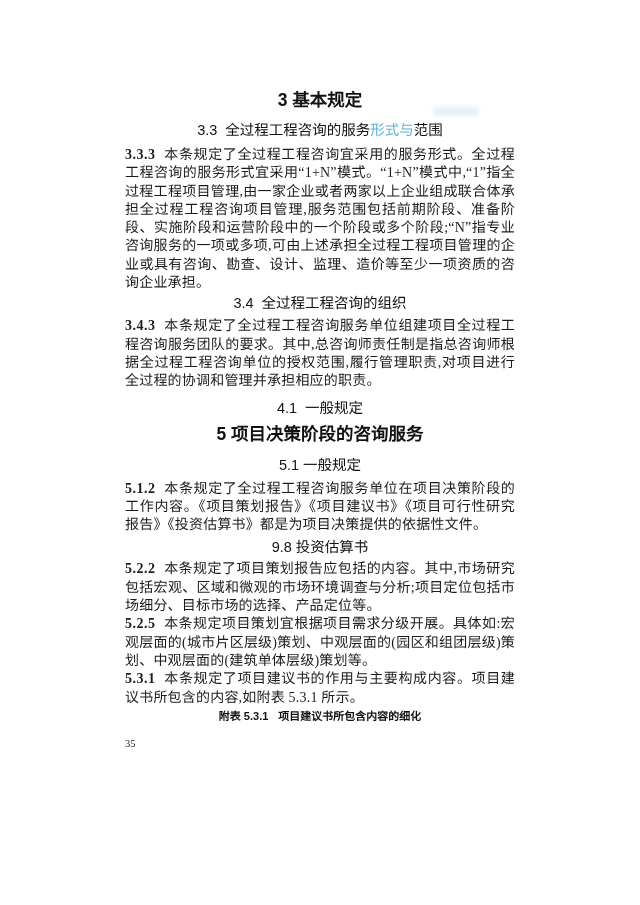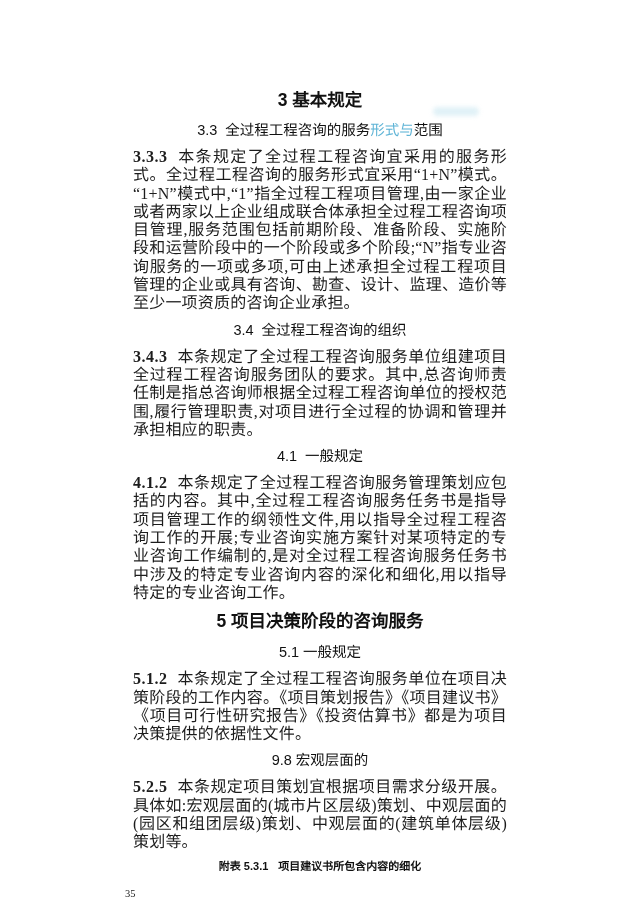--- a/index.html
+++ b/index.html
@@ -41,23 +41,23 @@
     line-height: 19px;
     font-weight: normal;
     text-align: center;
     margin: 0;
     color: #111;
   }
   h2 .snum { margin-right: 0.55em; }
   h2.tight .snum { margin-right: 0.28em; }
   .hl { color: #5fb4d6; }
   p.clause {
-    font-size: 16px;
+    font-size: 14px;
     line-height: 18.3px;
-    margin: 8px;
+    margin: 0;
     text-align: justify;
     text-justify: inter-ideograph;
     letter-spacing: 0.2px;
   }
   p.clause .pnum {
     font-weight: bold;
     margin-right: 0.6em;
     letter-spacing: 0.5px;
   }
   
@@ -109,44 +109,47 @@
 
   <p class="clause">
     <span class="pnum">3.4.3</span><span>本条规定了全过程工程咨询服务单位组建项目全过程工程咨询服务团队的要求。其中,总咨询师责任制是指总咨询师根据全过程工程咨询单位的授权范围,履行管理职责,对项目进行全过程的协调和管理并承担相应的职责。</span>
   </p>
 
 
   <h2 class="section" id="s41">
     <span class="snum">4.1</span><span>一般规定</span>
   </h2>
 
-  <p class="clause">
-    <span class="pnum">4.1.2</span><span>本条规定了全过程工程咨询服务管理策划应包括的内容。其中,全过程工程咨询服务任务书是指导项目管理工作的纲领性文件,用以指导全过程工程咨询工作的开展;专业咨询实施方案针对某项特定的专业咨询工作编制的,是对全过程工程咨询服务任务书中涉及的特定专业咨询内容的深化和细化,用以指导特定的专业咨询工作。</span>
-  </p>
 
   <h1 class="chapter" id="ch5-title">5 项目决策阶段的咨询服务</h1>
 
   <h2 class="section tight" id="s51">
     <span class="snum">5.1</span><span>一般规定</span>
   </h2>
 
   <p class="clause">
     <span class="pnum">5.1.2</span><span>本条规定了全过程工程咨询服务单位在项目决策阶段的工作内容。《项目策划报告》《项目建议书》《项目可行性研究报告》《投资估算书》都是为项目决策提供的依据性文件。</span>
   </p>
 
   <h2 class="section tight" id="s52">
-    <span class="snum">9.8</span><span>宏观层面的</span>
+    <span class="snum">9.8</span><span>投资估算书</span>
   </h2>
 
+  <p class="clause">
+    <span class="pnum">5.2.2</span><span>本条规定了项目策划报告应包括的内容。其中,市场研究包括宏观、区域和微观的市场环境调查与分析;项目定位包括市场细分、目标市场的选择、产品定位等。</span>
+  </p>
 
   <p class="clause">
     <span class="pnum">5.2.5</span><span>本条规定项目策划宜根据项目需求分级开展。具体如:宏观层面的(城市片区层级)策划、中观层面的(园区和组团层级)策划、中观层面的(建筑单体层级)策划等。</span>
   </p>
 
 
+  <p class="clause">
+    <span class="pnum">5.3.1</span><span>本条规定了项目建议书的作用与主要构成内容。项目建议书所包含的内容,如附表 5.3.1 所示。</span>
+  </p>
 
   <div class="caption">
     <span class="cap-label">附表 5.3.1</span><span>项目建议书所包含内容的细化</span>
   </div>
 
   <div class="pageno">35</div>
 
 </div>
 
 </body></html>

